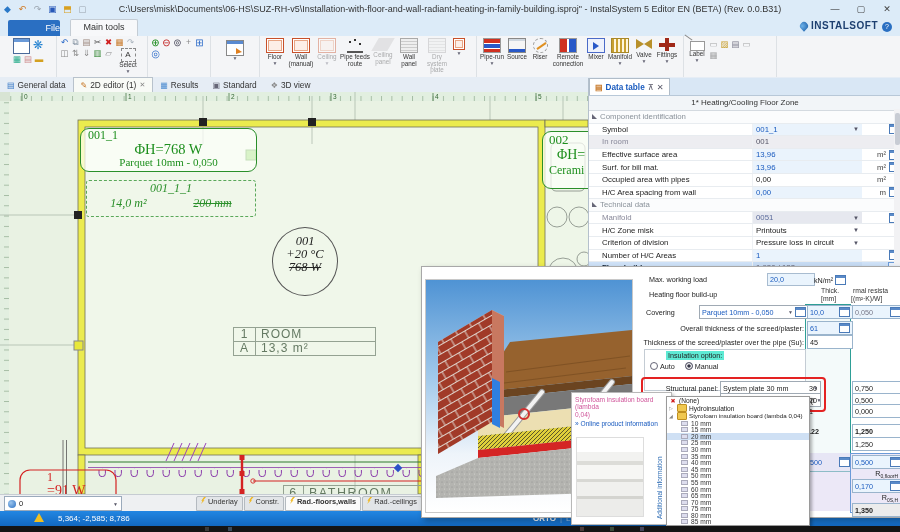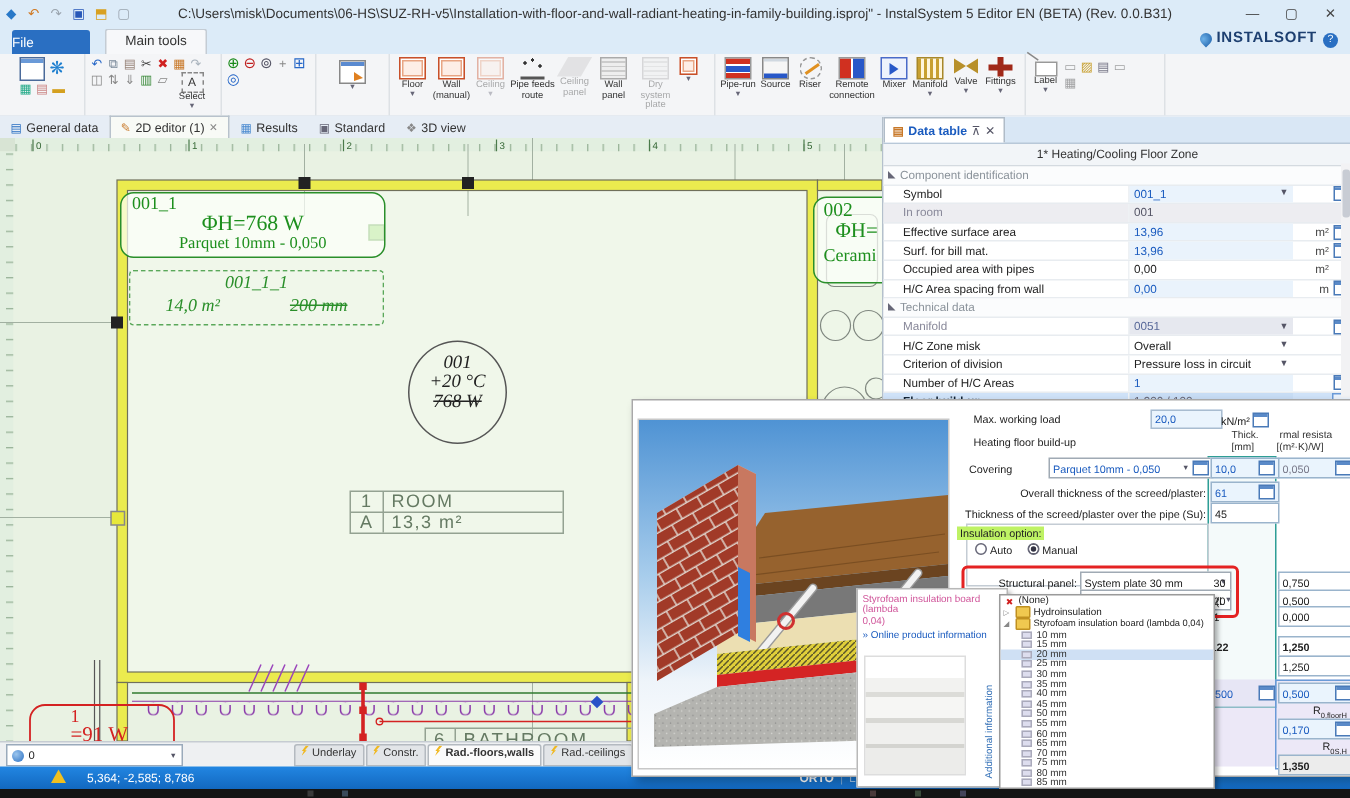--- a/index.html
+++ b/index.html
@@ -6,21 +6,21 @@
 #stage{position:relative;width:900px;height:532px;overflow:hidden;background:#fff;
   font-family:"Liberation Sans",sans-serif;cursor:default;font-size:9px;color:#222}
 .abs{position:absolute}
 
 #titlebar{left:0;top:0;width:900px;height:18px;background:#dcebf8;display:flex;align-items:center}
 .qat{width:15px;text-align:center;font-size:9px;line-height:18px}
 #wtitle{position:absolute;left:0;right:0;text-align:center;font-size:9px;color:#333;line-height:18px;pointer-events:none}
 .wbtn{width:26px;text-align:center;color:#444;font-size:9px;line-height:18px}
 
 #menurow{left:0;top:18px;width:900px;height:18px;background:#dcebf8;display:flex;align-items:flex-end}
-#filetab{margin-left:8px;width:52px;height:16px;background:#2a6fc2;color:#fff;text-align:left;line-height:16px;font-size:9px;border-radius:2px 2px 0 0}
+#filetab{margin-left:8px;width:52px;height:16px;background:#2a6fc2;color:#fff;text-align:right;line-height:16px;font-size:9px;border-radius:2px 2px 0 0}
 #maintab{margin-left:10px;width:66px;height:16px;background:#f7f8fa;border:1px solid #c4ccd4;border-bottom:none;text-align:center;line-height:15px;font-size:9px;color:#333;border-radius:2px 2px 0 0}
 #brand{position:absolute;right:22px;top:2px;display:flex;align-items:center;font-weight:bold;color:#1d3f70;font-size:10px;letter-spacing:.5px}
 .droplet{width:8px;height:8px;background:radial-gradient(circle at 35% 35%,#6db1e8,#1b5ea8);border-radius:50% 50% 50% 0;transform:rotate(-45deg);margin-right:3px}
 #help-c{position:absolute;right:8px;top:4px;width:10px;height:10px;border-radius:50%;background:#2a6fc2;color:#fff;font-size:7px;text-align:center;line-height:10px}
 
 #ribbon{left:0;top:36px;width:900px;height:41px;background:#f4f5f7;border-bottom:1px solid #d4d9de;display:flex}
 .rgrp{position:relative;height:41px;border-right:1px solid #dde1e5;padding:1px 2px 9px;display:flex;flex-wrap:wrap;align-content:flex-start}
 .rglabel{position:absolute;bottom:0;left:0;right:0;text-align:center;font-size:6.6px;color:#788;line-height:9px;white-space:nowrap;overflow:hidden}
 .rsm{width:11px;height:11px;font-size:8.5px;line-height:11px;text-align:center}
 .rbig{width:26px;display:flex;flex-direction:column;align-items:center;font-size:6.3px;line-height:6.6px;color:#333;text-align:center}
@@ -565,21 +565,21 @@
           <span class="dda">▼</span>
         </div>
       <div class="dtunit"></div>
       <div class="dticon">
           <span class="dbic"></span>
         </div>
     </div>
     <div class="dtrow">
       <div class="dtlabel">H/C Zone misk</div>
       <div class="dtval">
-          <span>Overall</span>
+          <span>Printouts</span>
           <span class="dda">▼</span>
         </div>
       <div class="dtunit"></div>
         <div class="dticon"></div>
     </div>
     <div class="dtrow">
       <div class="dtlabel">Criterion of division</div>
       <div class="dtval">
           <span>Pressure loss in circuit</span>
           <span class="dda">▼</span>
@@ -705,21 +705,21 @@
     <div class="pcell" style="left:385px;top:54px;width:40px">
       <span style="color:#1a5bbf">61</span>
         <span class="dbic" style="margin-left:auto"></span>
     </div>
     <div class="pf" style="left:200px;top:71px;width:182px;text-align:right">Thickness of the screed/plaster over the pipe (Su):</div>
     <div class="pcell" style="left:385px;top:68px;width:40px;background:#fff">
       <span>45</span>
     </div>
 
     <div class="abs" style="left:222px;top:82px;width:160px;height:40px;border:1px solid #c4ccd4"></div>
-    <div class="pf" style="left:216px;top:84px;background:#bef264;padding:0 2px">Insulation option:</div>
+    <div class="pf" style="left:244px;top:84px;background:#5eead4;padding:0 2px">Insulation option:</div>
     <div class="pf" style="left:228px;top:95px">
       <span class="rdo"></span><span>Auto</span>
       <span class="rdo on" style="margin-left:8px"></span><span>Manual</span>
     </div>
 
     <div class="abs" style="left:219px;top:110px;width:181px;height:31px;border:2px solid #e42222;border-radius:4px;z-index:3;pointer-events:none"></div>
     <div class="pf" style="left:224px;top:117px;width:72px;text-align:right">Structural panel:</div>
     <div class="pdd" style="left:298px;top:114px;width:95px">
       <span>System plate 30 mm</span>
       <span style="margin-left:auto;font-size:5px;color:#556">▼</span>

